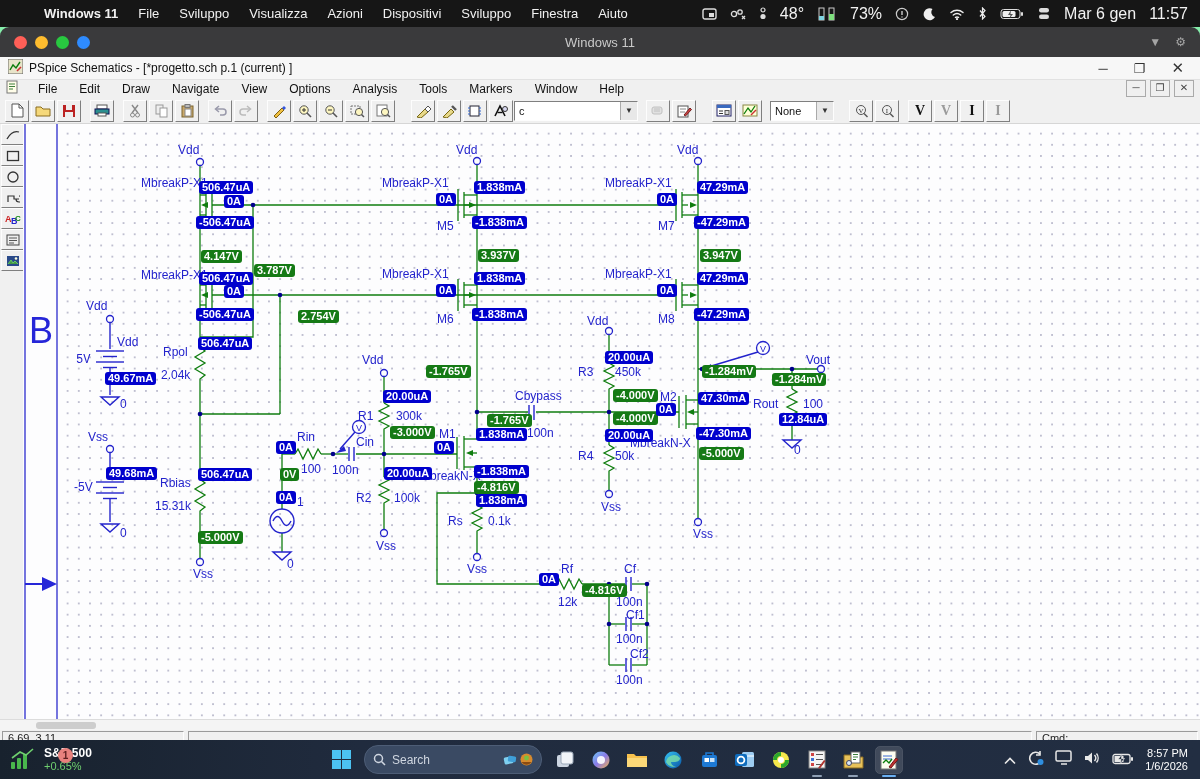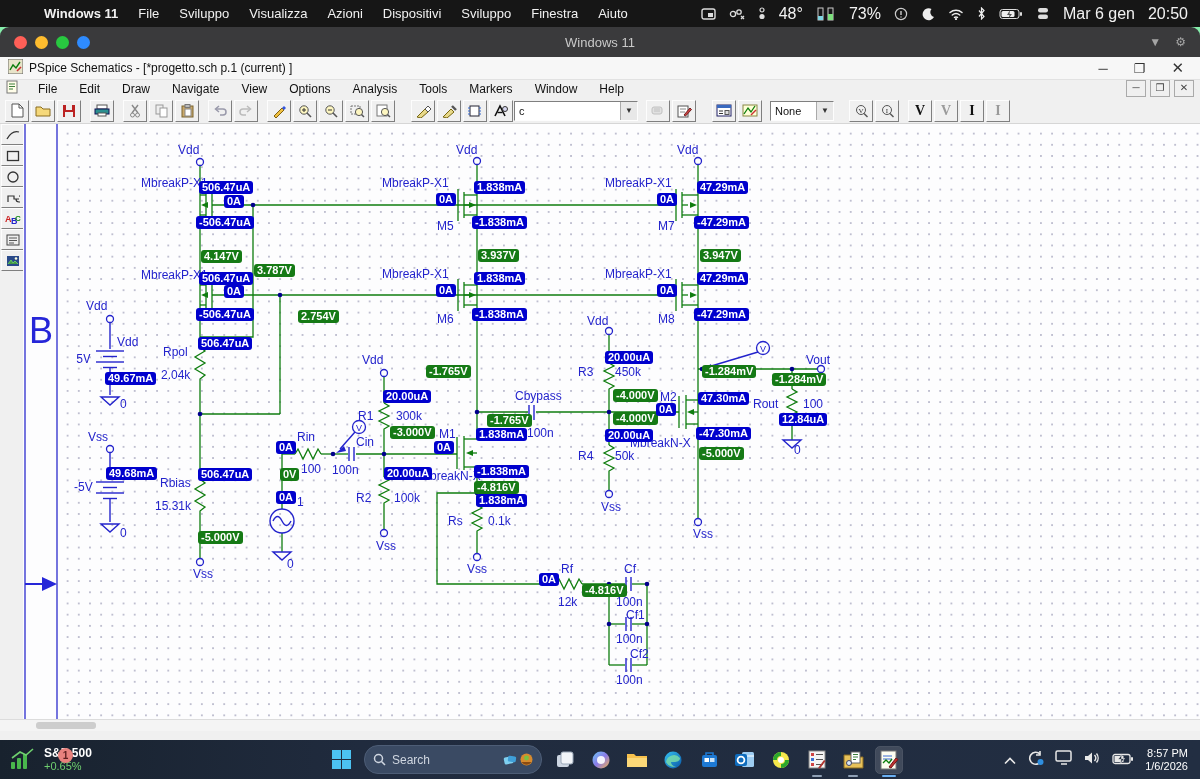--- a/index.html
+++ b/index.html
@@ -157,21 +157,21 @@
             <path d="M11,2 L8,7 h2.5 L9.5,10.5 L13,6 h-2.5 Z" fill="#555"></path>
           </svg>
         </span>
       <span>
           <svg width="14" height="13">
             <rect x="2" y="1" width="10" height="4.5" rx="2.2" fill="#ddd"></rect>
             <rect x="2" y="7.5" width="10" height="4.5" rx="2.2" fill="#ddd"></rect>
           </svg>
         </span>
       <span>Mar 6 gen</span>
-      <span>20:50</span>
+      <span>11:57</span>
     </div>
   </div>
 
   <div id="pbar">
     <span class="tl" style="background:#ff5f57"></span>
     <span class="tl" style="background:#febc2e"></span>
     <span class="tl" style="background:#28c840"></span>
     <span class="tl" style="background:#2e8bff"></span>
     <span class="ptitle">Windows 11</span>
     <span class="pright">
@@ -762,20 +762,25 @@
           <div class="clabel" style="left: 698px; top: 385px;">47.30mA</div>
           <div class="clabel" style="left: 696px; top: 420px;">-47.30mA</div>
           <div class="clabel" style="left: 779px; top: 406px;">12.84uA</div>
           <div class="clabel" style="left: 539px; top: 566px;">0A</div>
         </div>
     </div>
 
     <div id="hscroll">
         <div id="hthumb"></div>
       </div>
+    <div id="psstatus">
+      <span class="sfield" style="width:170px">6.69, 3.11</span>
+      <span class="sfield" style="flex:1"></span>
+      <span class="sfield" style="width:150px">Cmd:</span>
+    </div>
   </div>
 
   <div id="taskbar">
     <div id="widget">
       <svg width="26" height="24">
           <rect x="1" y="14" width="4" height="7" rx="1" fill="#49b84c"></rect>
           <rect x="7" y="10" width="4" height="11" rx="1" fill="#49b84c"></rect>
           <rect x="13" y="6" width="4" height="15" rx="1" fill="#49b84c"></rect>
           <path d="M2,10 L10,4 L16,7 L23,1" stroke="#6fd06f" stroke-width="1.6" fill="none"></path>
         </svg>

